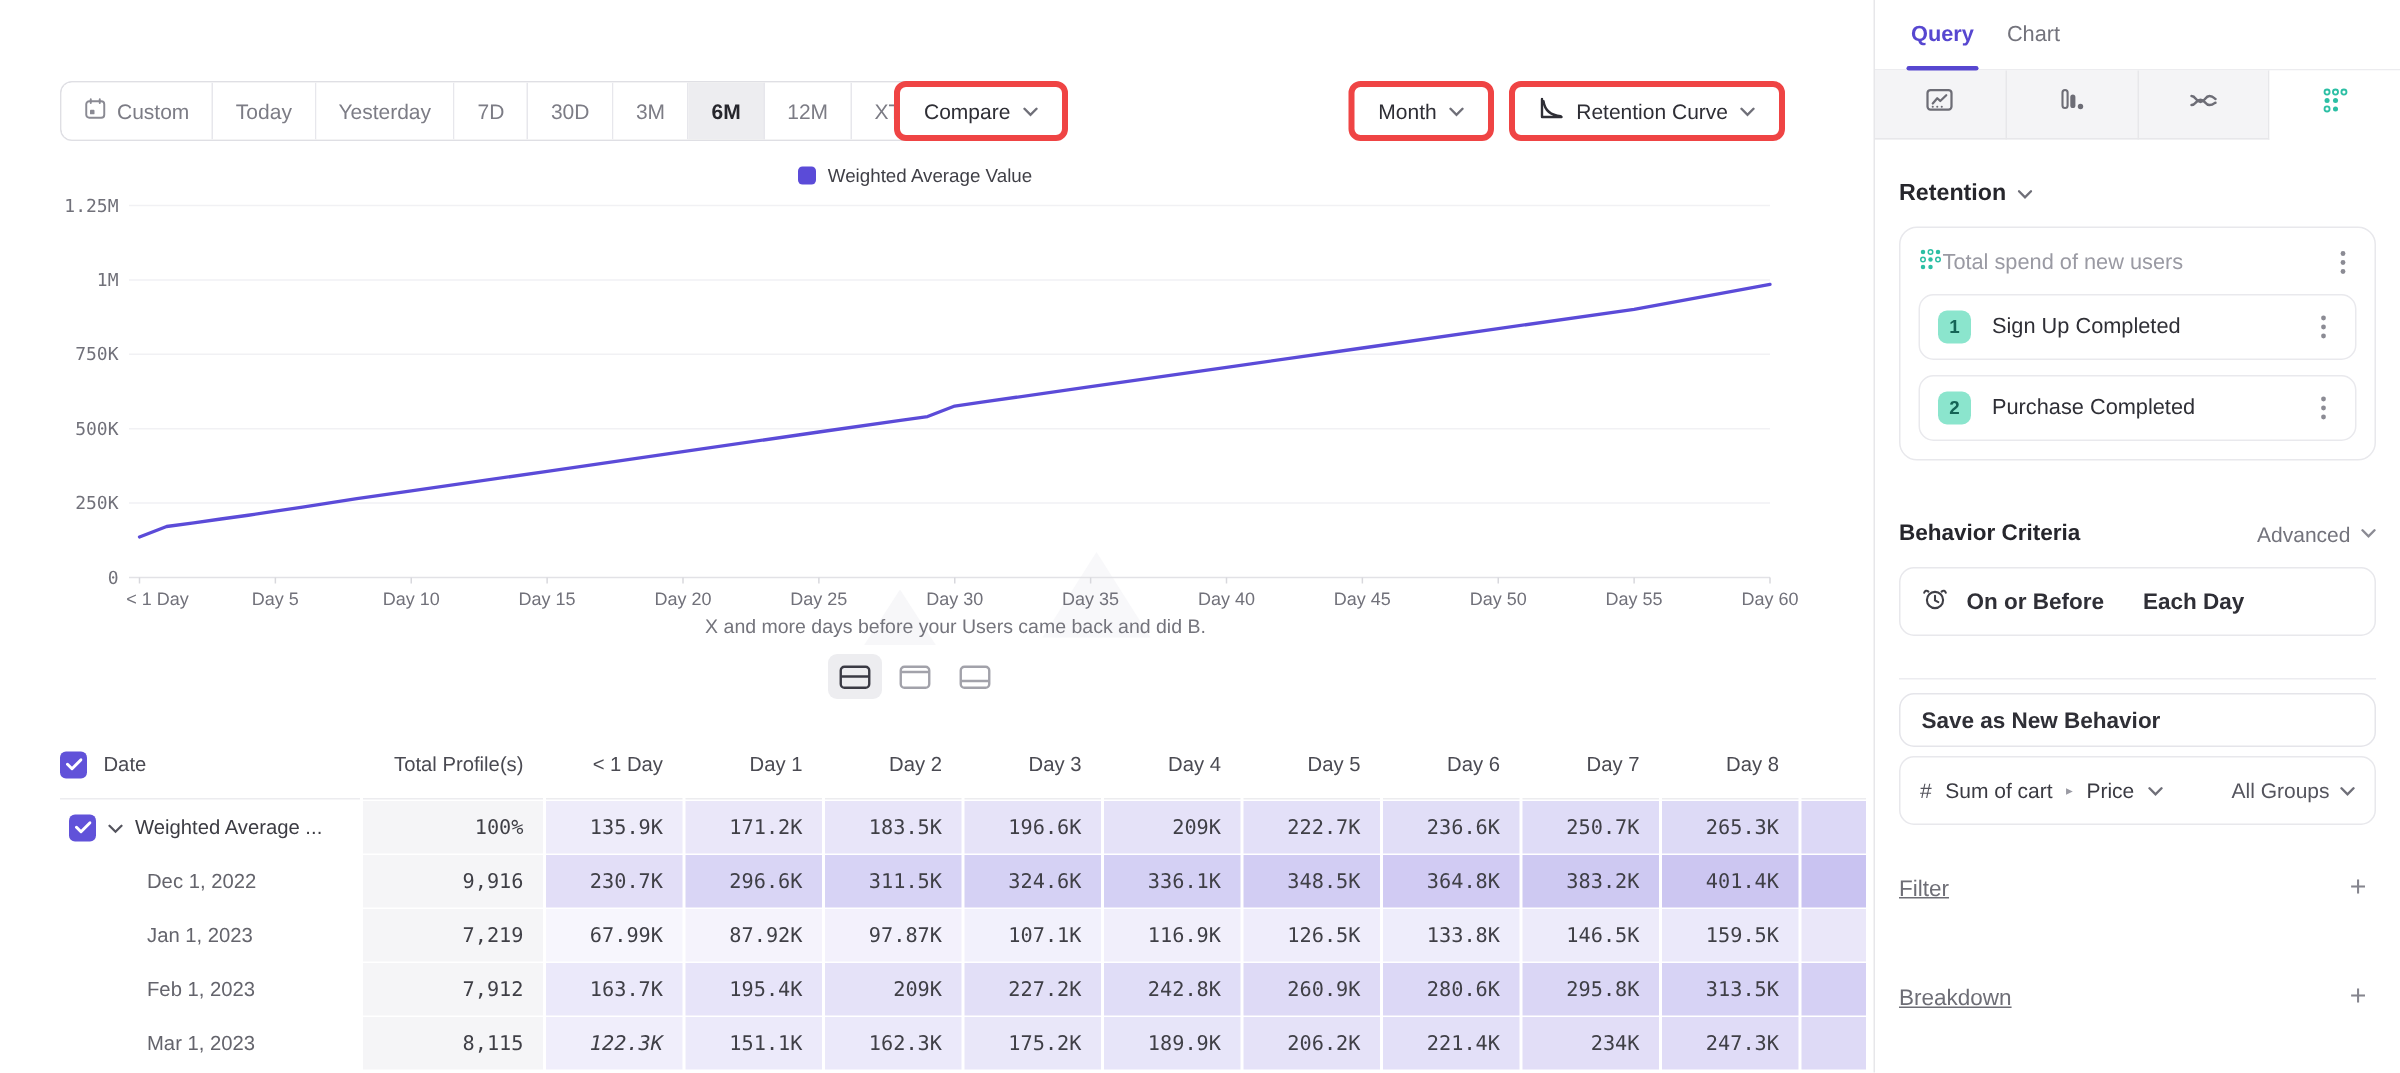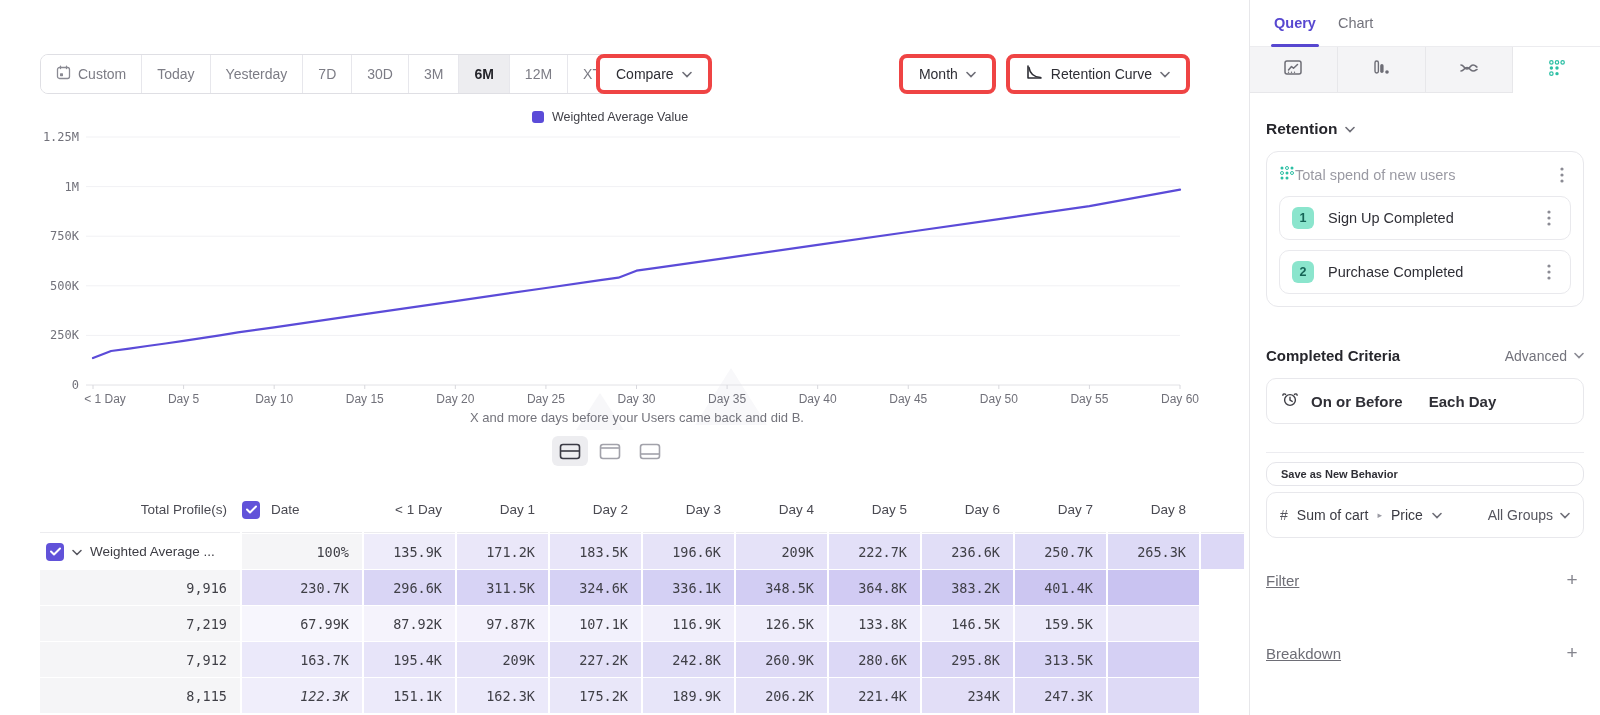--- a/index.html
+++ b/index.html
@@ -83,22 +83,22 @@
 
   .criteria-head { margin-top:40px; display:flex; align-items:center; }
   .criteria-title { flex:1; font-size:15px; font-weight:700; color:#26262c; }
   .advanced { display:flex; align-items:center; gap:7px; font-size:14px; color:#73737c; cursor:pointer; }
   .criteria-box { margin-top:14px; border:1px solid #e8e8ec; border-radius:10px; height:46px;
                   display:flex; align-items:center; gap:12px; padding:0 14px; }
   .crit-opt { font-size:15px; font-weight:600; color:#2f2f36; cursor:pointer; }
   .crit-opt + .crit-opt { margin-left:14px; }
 
   .divider { margin-top:28px; height:1px; background:#ececf0; }
-  .save-box { margin-top:9px; border:1px solid #e5e5ea; border-radius:10px; height:24px;
-              display:flex; align-items:center; padding:0 14px; font-size:11px; font-weight:600;
+  .save-box { margin-top:9px; border:1px solid #e5e5ea; border-radius:10px; height:36px;
+              display:flex; align-items:center; padding:0 14px; font-size:15px; font-weight:600;
               color:#2f2f36; cursor:pointer; background:#fff; width:100%; }
   .sum-box { margin-top:6px; border:1px solid #e8e8ec; border-radius:10px; height:46px;
              display:flex; align-items:center; padding:0 13px; gap:9px; }
   .sum-left { flex:1; display:flex; align-items:center; gap:9px; cursor:pointer; font-size:14px; color:#3a3a42; }
   .hash { font-size:14px; color:#55555e; font-weight:500; }
   .caret-sep { font-size:9px; color:#9a9aa3; }
   .groups { display:flex; align-items:center; gap:7px; font-size:14px; color:#55555e; cursor:pointer; }
 
   .add-row { display:flex; align-items:center; margin-top:30px; }
   .add-row.second { margin-top:49px; }
@@ -253,29 +253,29 @@
       <button class="toggle-btn">
         <svg width="22" height="17" viewBox="0 0 22 17">
           <rect x="1.5" y="1.5" width="19" height="14" rx="2.5" fill="none" stroke="#a2a2aa" stroke-width="1.6"></rect>
           <line x1="1.5" y1="11" x2="20.5" y2="11" stroke="#a2a2aa" stroke-width="1.6"></line>
         </svg>
       </button>
     </div>
 
   <div id="table-wrap">
     <div id="grid">
-        <div class="hc r">Total Profile(s)</div>
         <div class="hc">
           <div class="cbx checked">
             <svg width="11" height="9" viewBox="0 0 11 9">
               <path d="M1 4.5 L4 7.5 L10 1.5" fill="none" stroke="#fff" stroke-width="2" stroke-linecap="round" stroke-linejoin="round"></path>
             </svg>
           </div>
           <span class="hdr-date-label">Date</span>
         </div>
+        <div class="hc r">Total Profile(s)</div>
         <div class="hc r">&lt; 1 Day</div>
         <div class="hc r">Day 1</div>
         <div class="hc r">Day 2</div>
         <div class="hc r">Day 3</div>
         <div class="hc r">Day 4</div>
         <div class="hc r">Day 5</div>
         <div class="hc r">Day 6</div>
         <div class="hc r">Day 7</div>
         <div class="hc r">Day 8</div>
         <div class="hc"></div>
@@ -294,20 +294,23 @@
         <div class="cell num" style="background: rgba(99, 82, 214, 0.11);">135.9K</div>
         <div class="cell num" style="background: rgba(99, 82, 214, 0.137);">171.2K</div>
         <div class="cell num" style="background: rgba(99, 82, 214, 0.15);">183.5K</div>
         <div class="cell num" style="background: rgba(99, 82, 214, 0.16);">196.6K</div>
         <div class="cell num" style="background: rgba(99, 82, 214, 0.17);">209K</div>
         <div class="cell num" style="background: rgba(99, 82, 214, 0.18);">222.7K</div>
         <div class="cell num" style="background: rgba(99, 82, 214, 0.192);">236.6K</div>
         <div class="cell num" style="background: rgba(99, 82, 214, 0.204);">250.7K</div>
         <div class="cell num" style="background: rgba(99, 82, 214, 0.216);">265.3K</div>
         <div class="cell" style="background: rgba(99, 82, 214, 0.227);"></div>
+        <div class="cell cell datecell">
+          <span>Dec 1, 2022</span>
+        </div>
         <div class="cell num totalbg">9,916</div>
         <div class="cell num" style="background: rgba(99, 82, 214, 0.19);">230.7K</div>
         <div class="cell num" style="background: rgba(99, 82, 214, 0.243);">296.6K</div>
         <div class="cell num" style="background: rgba(99, 82, 214, 0.255);">311.5K</div>
         <div class="cell num" style="background: rgba(99, 82, 214, 0.267);">324.6K</div>
         <div class="cell num" style="background: rgba(99, 82, 214, 0.275);">336.1K</div>
         <div class="cell num" style="background: rgba(99, 82, 214, 0.286);">348.5K</div>
         <div class="cell num" style="background: rgba(99, 82, 214, 0.298);">364.8K</div>
         <div class="cell num" style="background: rgba(99, 82, 214, 0.314);">383.2K</div>
         <div class="cell num" style="background: rgba(99, 82, 214, 0.33);">401.4K</div>
@@ -450,21 +453,21 @@
                 <circle cx="2" cy="2" r="1.6" fill="#8b8b94"></circle>
                 <circle cx="2" cy="8" r="1.6" fill="#8b8b94"></circle>
                 <circle cx="2" cy="14" r="1.6" fill="#8b8b94"></circle>
               </svg>
             </div>
           </div>
         </div>
     </div>
 
     <div class="criteria-head">
-      <span class="criteria-title">Completed Criteria</span>
+      <span class="criteria-title">Behavior Criteria</span>
       <span class="advanced">
         <span>Advanced</span>
         <span class="chev">
           <svg width="10" height="7" viewBox="0 0 10 7">
               <path d="M1 1.5 L5 5.5 L9 1.5" fill="none" stroke="#8b8b94" stroke-width="1.6" stroke-linecap="round"></path>
             </svg>
         </span>
       </span>
     </div>
 

